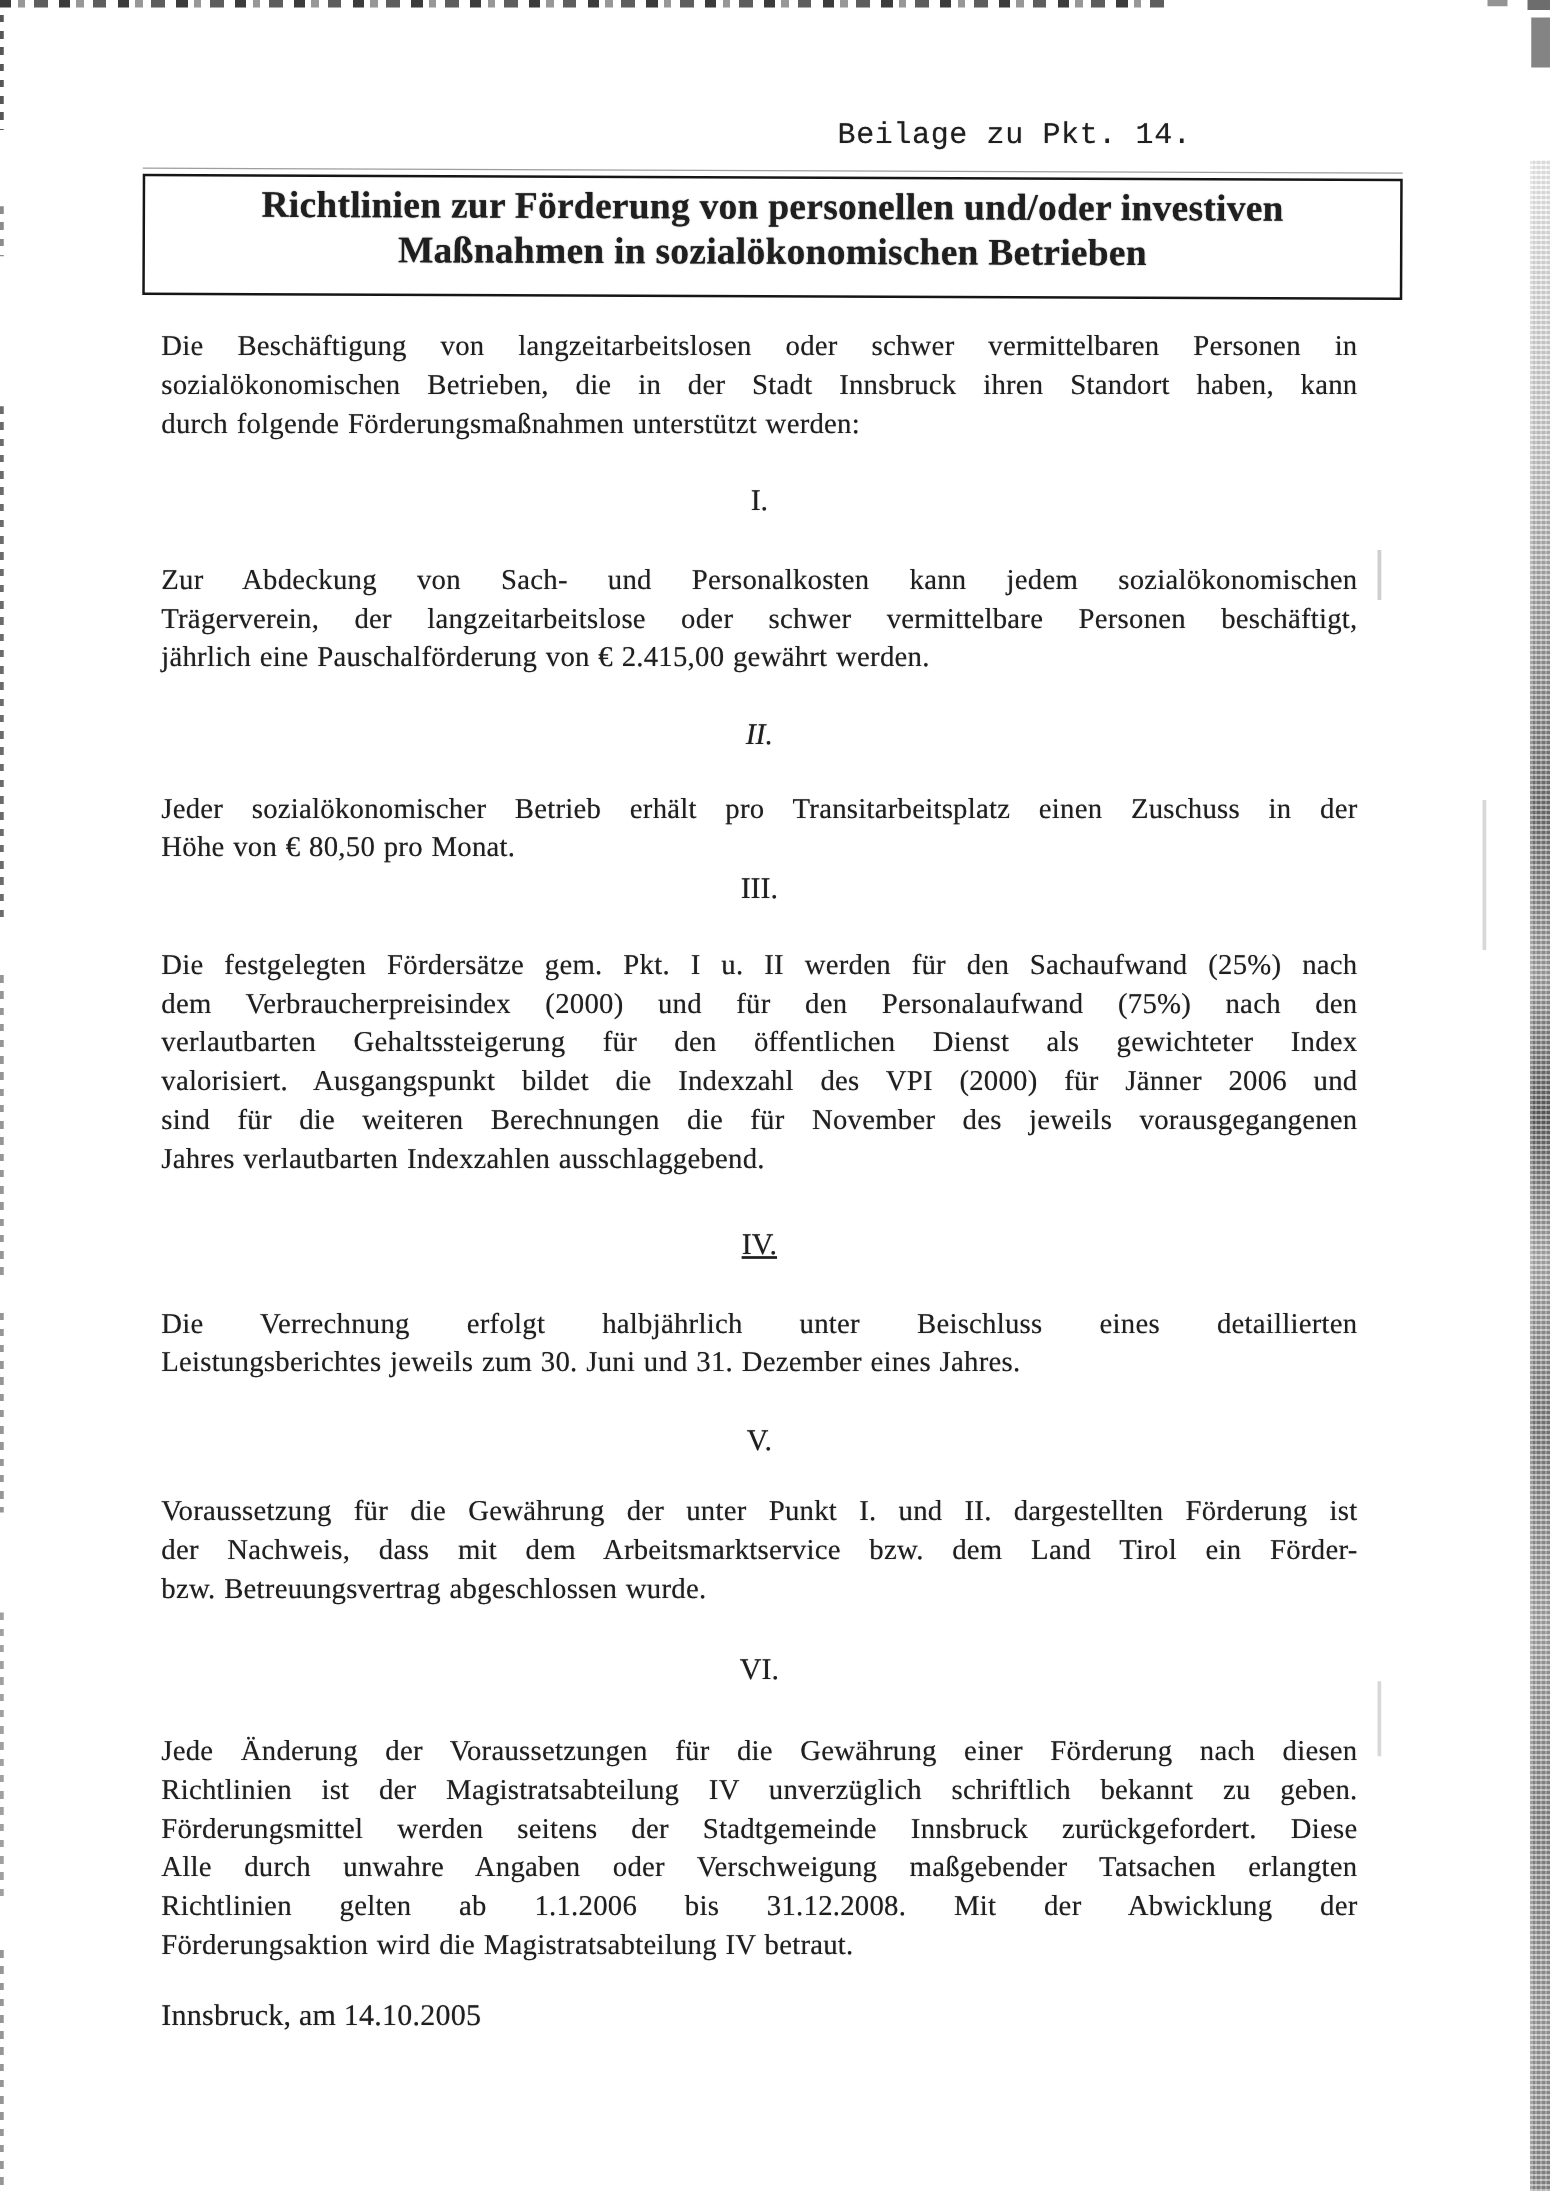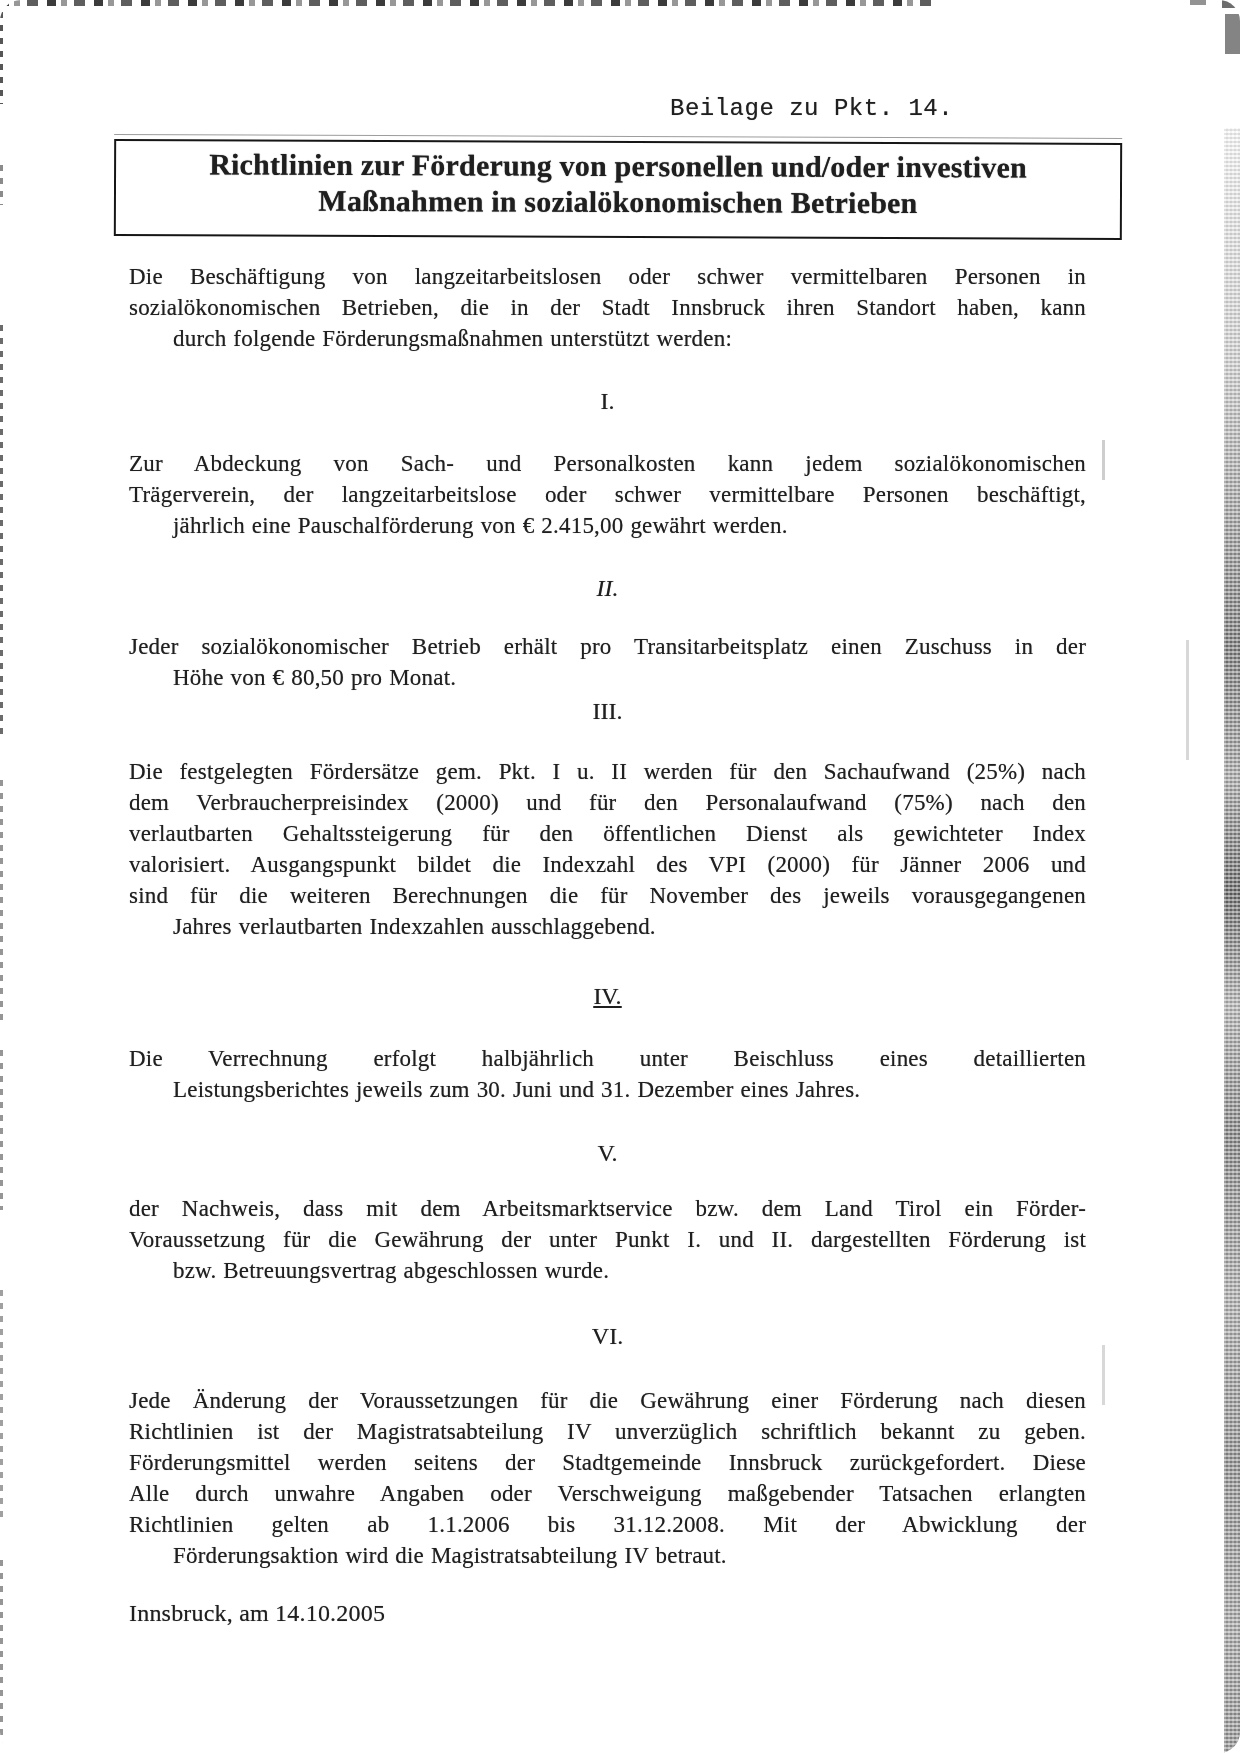--- a/index.html
+++ b/index.html
@@ -3,21 +3,20 @@
 <meta charset="utf-8">
 <style>
   :root { --ink:#1f1f1f; --paper:#ffffff; }
   html,body { margin:0; padding:0; background:var(--paper); }
   .page {
     position:relative; width:1240px; height:1753px;
     background:var(--paper); overflow:hidden;
     font-family:"Liberation Serif","DejaVu Serif",serif;
     color:var(--ink);
     text-shadow:0 0 0.7px rgba(10,10,10,0.55);
-    border-radius:21px;
   }
 
   
   .header-note {
     position:absolute; left:670px; top:95px;
     font-family:"Liberation Mono","DejaVu Sans Mono",monospace;
     font-size:24px; line-height:28px; letter-spacing:0.5px;
     white-space:nowrap;
   }
 
@@ -39,21 +38,21 @@
     text-shadow:0 0 1px rgba(0,0,0,0.7);
   }
 
   
   .para {
     position:absolute; left:129px; width:957px;
     font-size:23px; line-height:31px;
     letter-spacing:0.2px; word-spacing:1px;
   }
   .line { text-align:justify; text-align-last:justify; }
-  .line-last { text-align-last:left;margin-left:44px; }
+  .line-last { text-align-last:left; }
 
   .heading {
     position:absolute; left:129px; width:957px;
     font-size:24px; line-height:28px; text-align:center;
   }
 
   .pos-intro { top:261px; }
   .pos-h1 { top:387px; }  .pos-p1 { top:448px; }
   .pos-h2 { top:574px;font-style:italic; }  .pos-p2 { top:631px; }
   .pos-h3 { top:697px; }  .pos-p3 { top:756px; }
@@ -166,22 +165,22 @@
     </div>
 
   <div class="heading pos-h4">IV.</div>
   <div class="para pos-p4">
       <div class="line">Die Verrechnung erfolgt halbjährlich unter Beischluss eines detaillierten</div>
       <div class="line line-last">Leistungsberichtes jeweils zum 30. Juni und 31. Dezember eines Jahres.</div>
     </div>
 
   <div class="heading pos-h5">V.</div>
   <div class="para pos-p5">
+      <div class="line">Voraussetzung für die Gewährung der unter Punkt I. und II. dargestellten Förderung ist</div>
       <div class="line">der Nachweis, dass mit dem Arbeitsmarktservice bzw. dem Land Tirol ein Förder-</div>
-      <div class="line">Voraussetzung für die Gewährung der unter Punkt I. und II. dargestellten Förderung ist</div>
       <div class="line line-last">bzw. Betreuungsvertrag abgeschlossen wurde.</div>
     </div>
 
   <div class="heading pos-h6">VI.</div>
   <div class="para pos-p6">
       <div class="line">Jede Änderung der Voraussetzungen für die Gewährung einer Förderung nach diesen</div>
       <div class="line">Richtlinien ist der Magistratsabteilung IV unverzüglich schriftlich bekannt zu geben.</div>
       <div class="line">Förderungsmittel werden seitens der Stadtgemeinde Innsbruck zurückgefordert. Diese</div>
       <div class="line">Alle durch unwahre Angaben oder Verschweigung maßgebender Tatsachen erlangten</div>
       <div class="line">Richtlinien gelten ab 1.1.2006 bis 31.12.2008. Mit der Abwicklung der</div>

